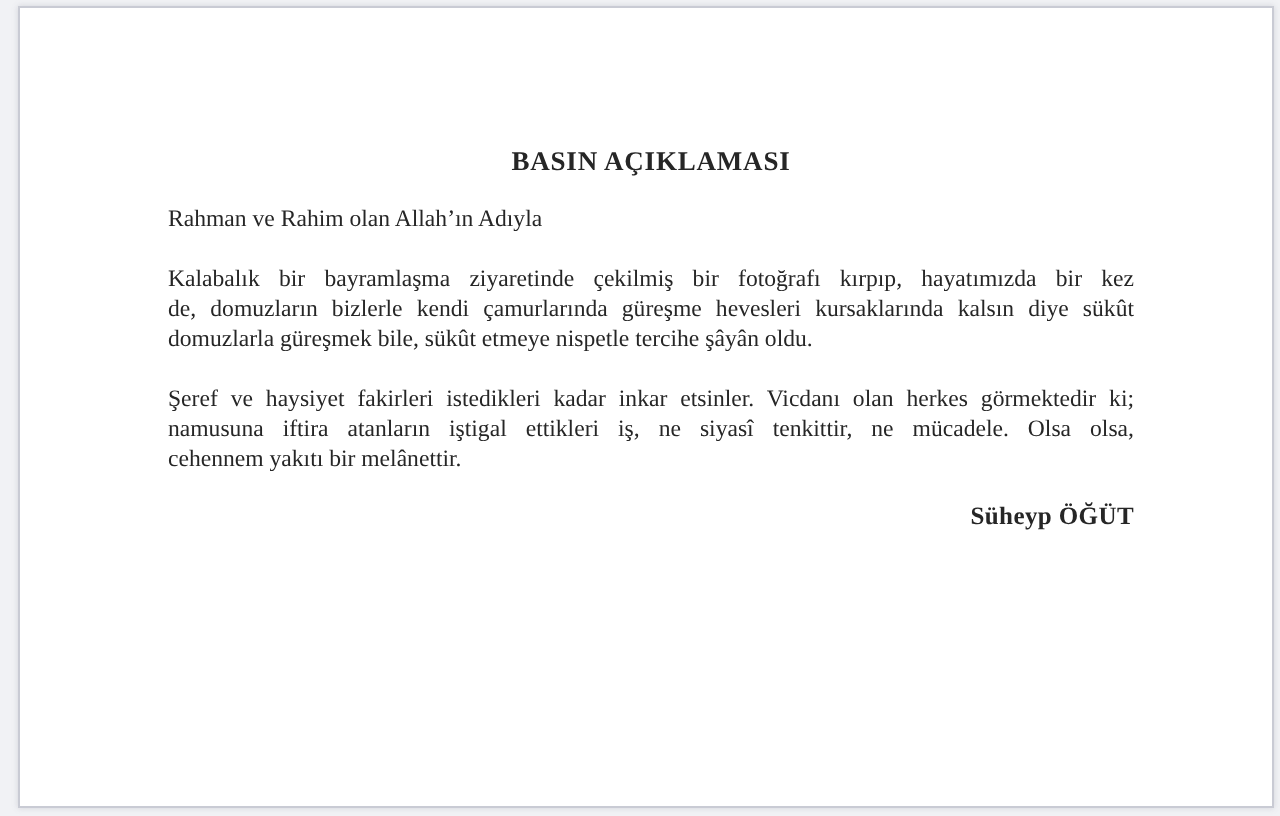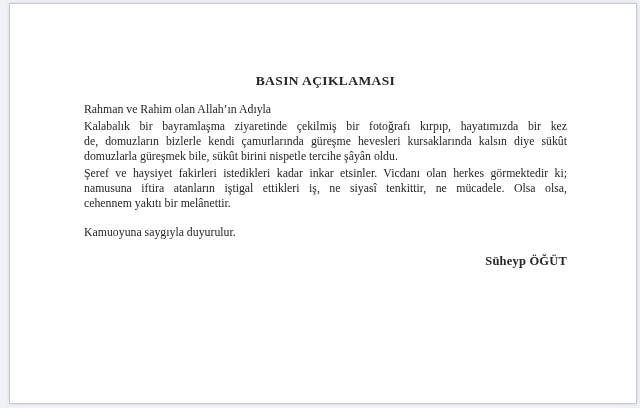--- a/index.html
+++ b/index.html
@@ -43,21 +43,21 @@
     text-align: center;
     letter-spacing: 0.4px;
   }
   .salutation {
     margin-top: 14px;
     font-size: 11.8px;
     line-height: 15px;
     text-align: left;
   }
   .para {
-    margin-top: 2px;
+    margin-top: 15px;
   }
   .para .line {
     font-size: 11.8px;
     line-height: 15px;
     height: 15px;
     overflow: hidden;
     text-align: justify;
     text-align-last: justify;
     white-space: normal;
   }
@@ -86,28 +86,27 @@
   <div class="paper">
     <div class="content">
 
       <div class="doc-title">BASIN AÇIKLAMASI</div>
 
       <div class="salutation">Rahman ve Rahim olan Allah’ın Adıyla</div>
 
       <div class="para">
         <div class="line">Kalabalık bir bayramlaşma ziyaretinde çekilmiş bir fotoğrafı kırpıp, hayatımızda bir kez</div>
         <div class="line">de, domuzların bizlerle kendi çamurlarında güreşme hevesleri kursaklarında kalsın diye sükût</div>
-        <div class="line">domuzlarla güreşmek bile, sükût birini nispetle tercihe şâyân oldu.</div>
+        <div class="line">domuzlarla güreşmek bile, sükût etmeye nispetle tercihe şâyân oldu.</div>
       </div>
 
       <div class="para">
         <div class="line">Şeref ve haysiyet fakirleri istedikleri kadar inkar etsinler. Vicdanı olan herkes görmektedir ki;</div>
         <div class="line">namusuna iftira atanların iştigal ettikleri iş, ne siyasî tenkittir, ne mücadele. Olsa olsa,</div>
         <div class="line">cehennem yakıtı bir melânettir.</div>
       </div>
 
-      <div class="closing">Kamuoyuna saygıyla duyurulur.</div>
 
       <div class="signature">Süheyp ÖĞÜT</div>
 
     </div>
   </div>
 </div>
 
 </body></html>

